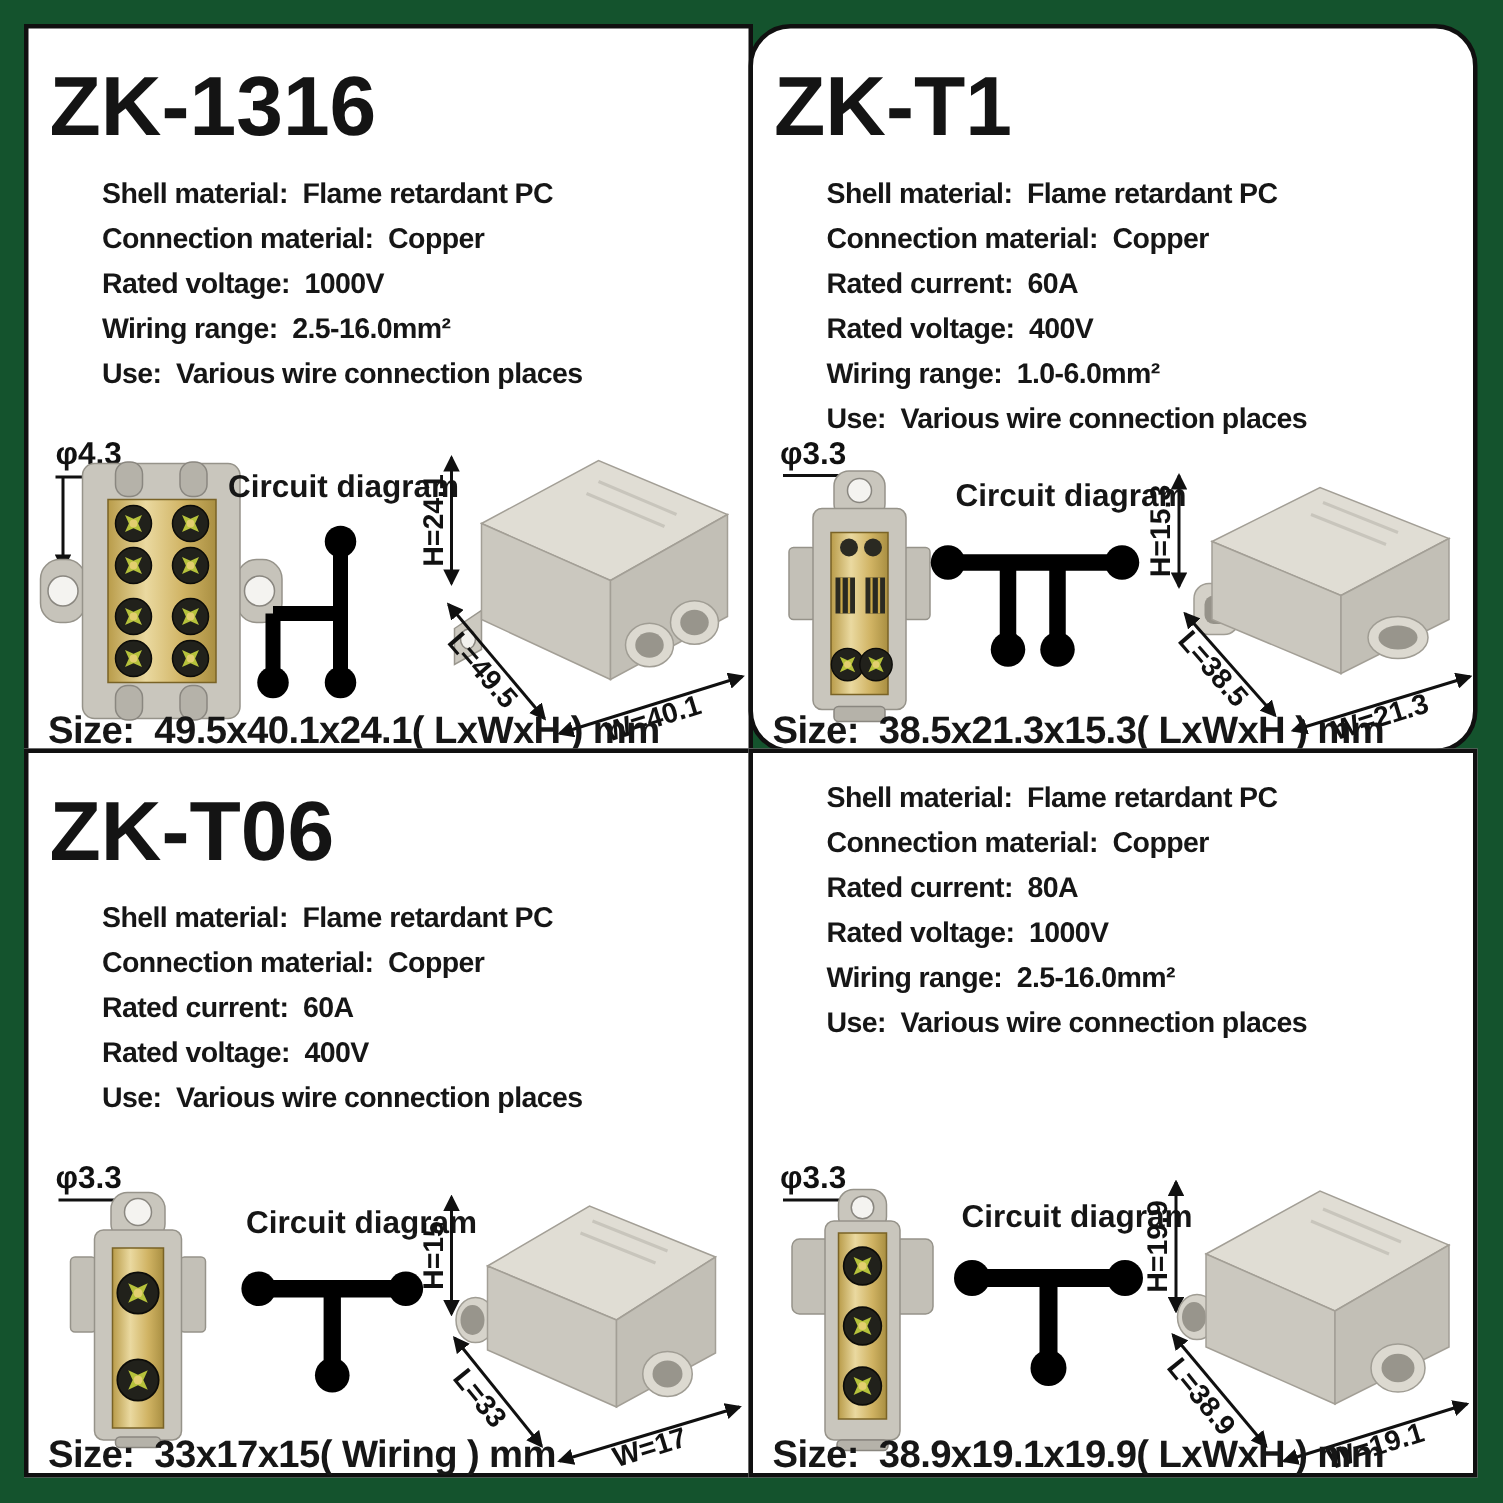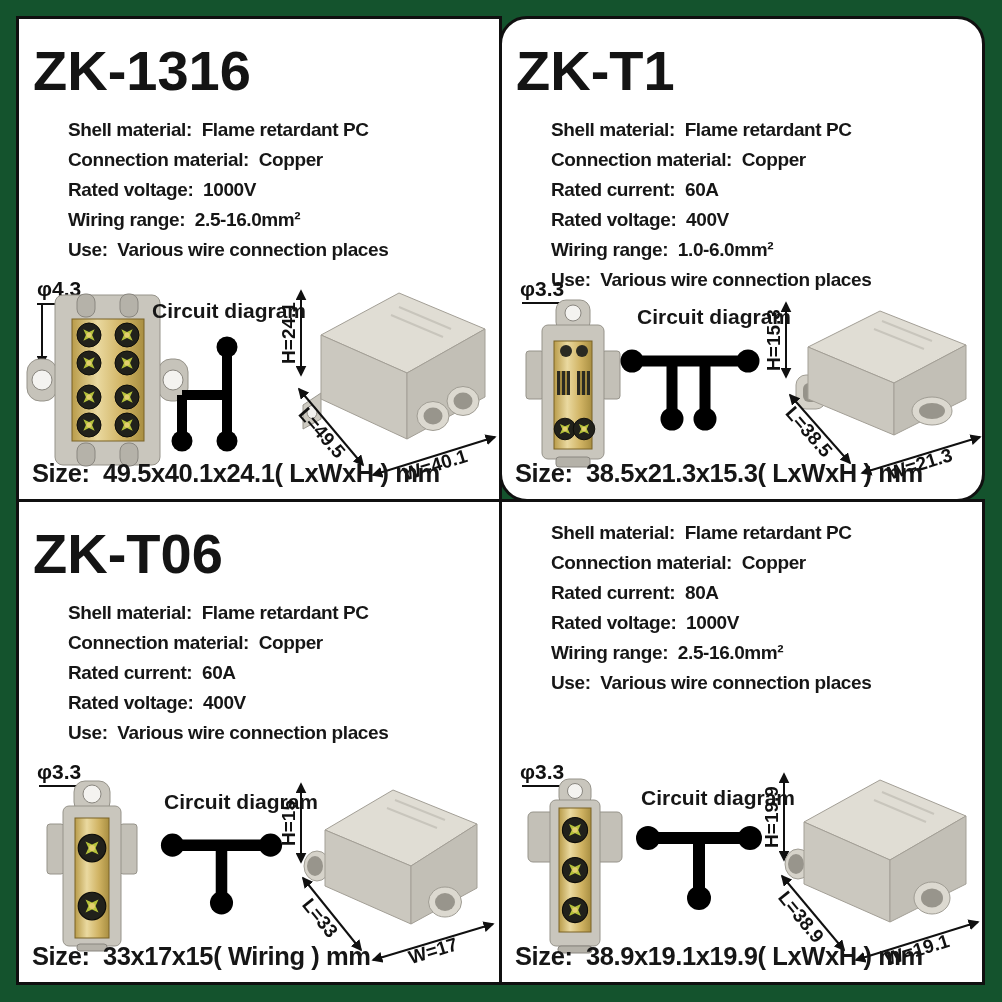--- a/index.html
+++ b/index.html
@@ -6,21 +6,21 @@
   body{width:1002px;height:1002px;font-family:"Liberation Sans",sans-serif;color:#141414;}
   .page{position:relative;width:1002px;height:1002px;background:#14532d;overflow:hidden;}
   .cell{position:absolute;width:480px;height:480px;border:3px solid #101010;background:#fff;}
   .cell-tl{left:16px;top:16px;}
   .cell-tr{left:499px;top:16px;border-radius:28px;}
   .cell-bl{left:16px;top:499px;}
   .cell-br{left:499px;top:499px;}
   h1.title{margin:24px 0 0 14px;font-size:56px;line-height:1.0;font-weight:700;letter-spacing:0;color:#141414;}
   .specs{margin:16px 0 0 14px;}
   .spec-line{font-size:19px;font-weight:700;line-height:30px;letter-spacing:-0.4px;white-space:pre;color:#161616;margin-left:35px;}
-  .fig{position:absolute;left:0;top:258px;width:480px;height:214px;}
+  .fig{position:absolute;left:0;top:272px;width:480px;height:214px;}
   .phi{position:absolute;left:18px;top:0;font-size:21px;font-weight:600;color:#111;}
   .circ-label{position:absolute;width:160px;text-align:center;font-size:21px;font-weight:600;color:#161616;margin-left:12px;}
   .size-line{position:absolute;left:13px;bottom:3px;font-size:25.5px;font-weight:600;letter-spacing:-0.4px;white-space:pre;color:#161616;}
   svg.abs{position:absolute;overflow:visible;}
   svg text{font-family:"Liberation Sans",sans-serif;font-weight:600;font-size:19px;fill:#111;}
 </style>
 </head>
 <body>
 
 <svg width="0" height="0" style="position:absolute" aria-hidden="true">

